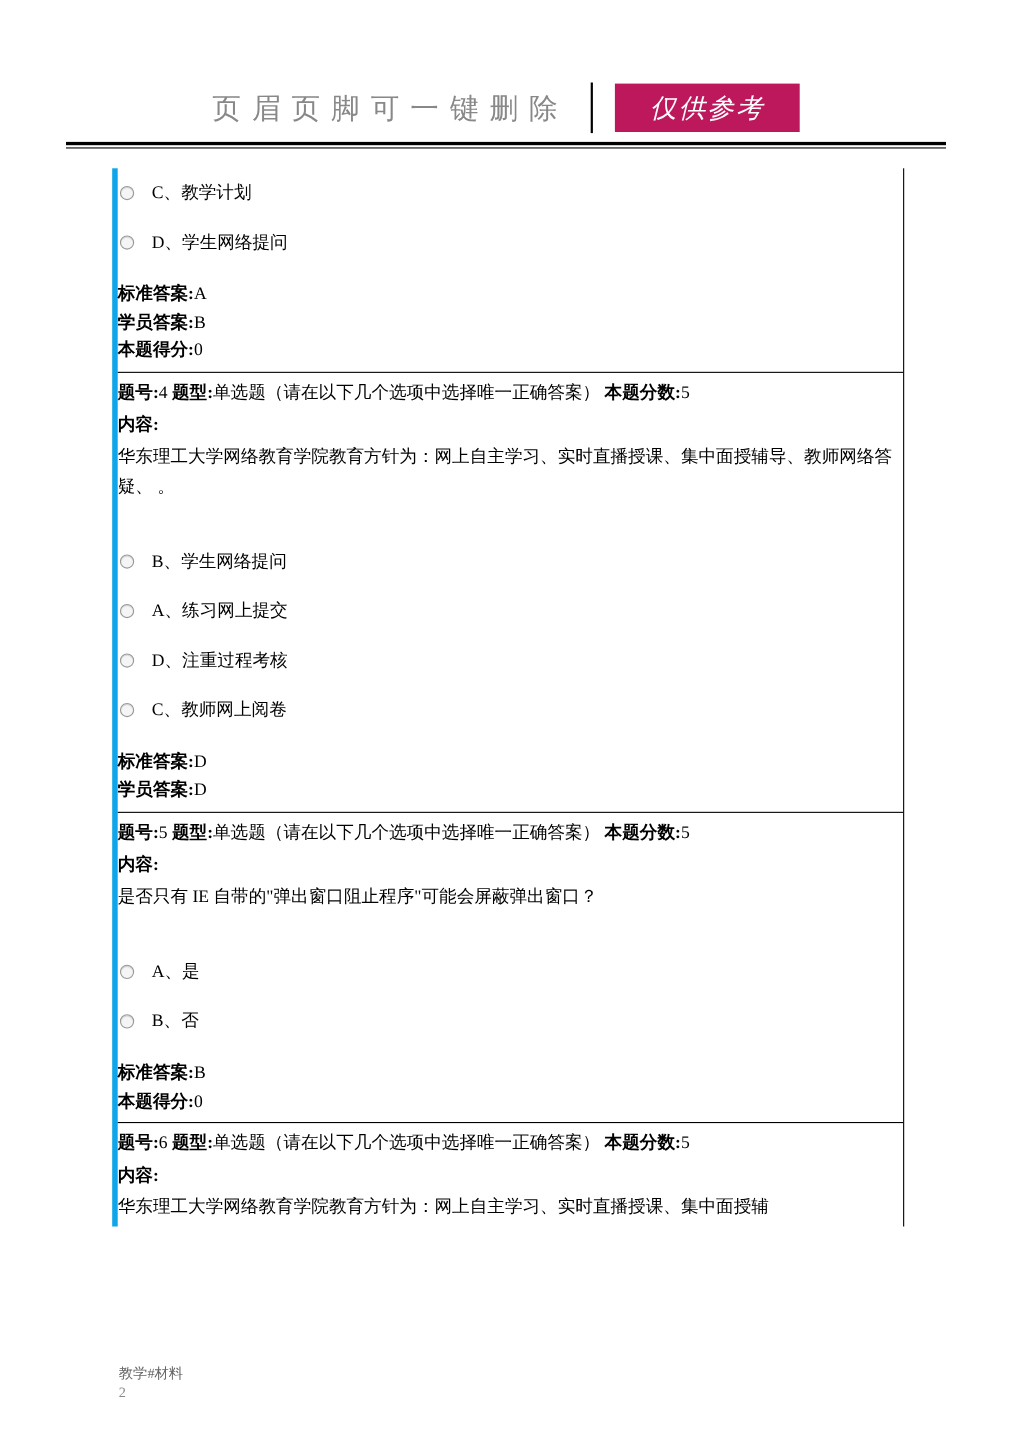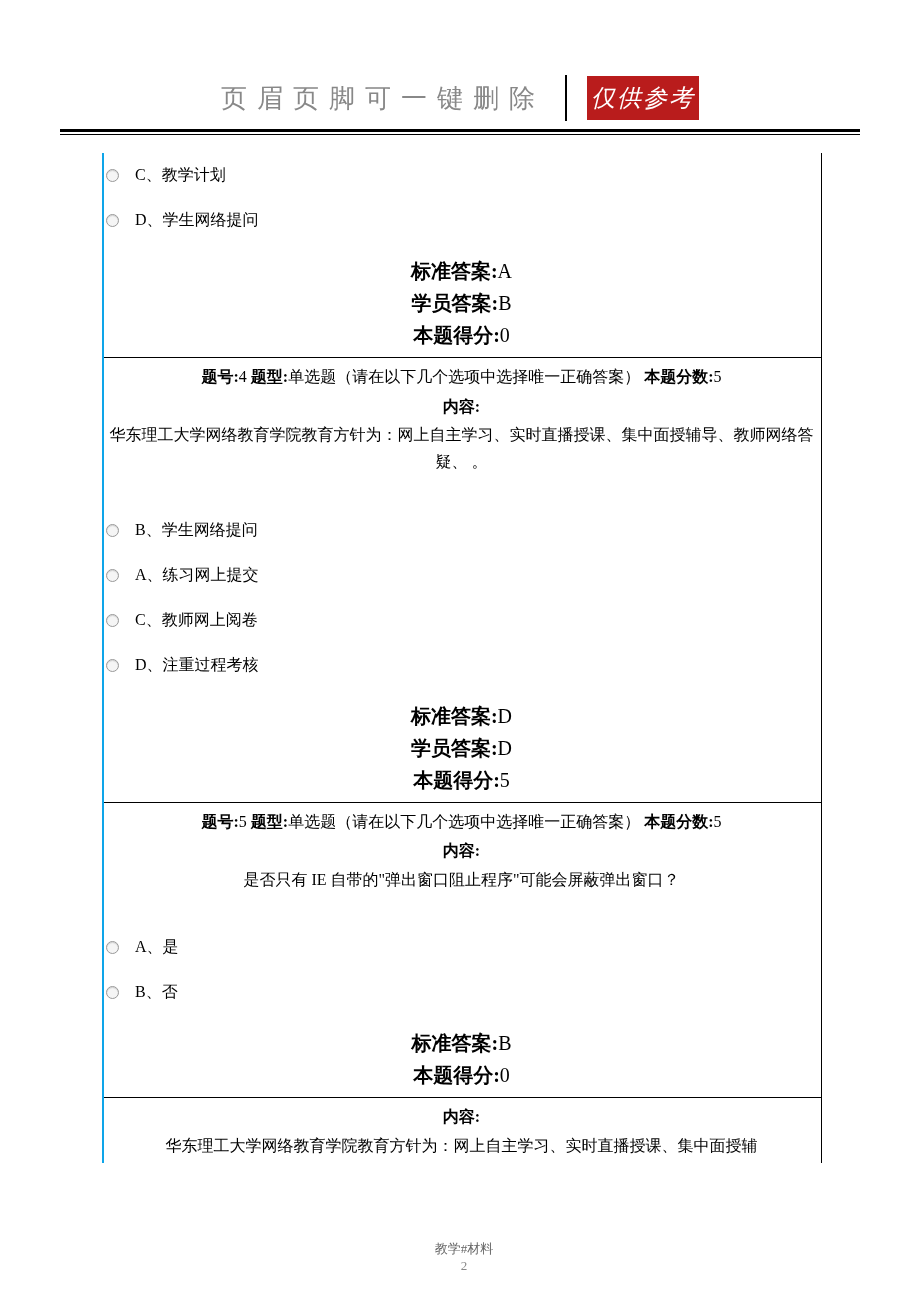--- a/index.html
+++ b/index.html
@@ -12,21 +12,20 @@
       background: #fff;
       width: 920px;
       margin: 0 auto;
       font-size: 16px;
       color: #000;
     }
     .page {
       padding: 75px 60px 40px 60px;
       position: relative;
       min-height: 1302px;
-      text-align: center;
     }
     .header-row {
       display: flex;
       align-items: center;
       justify-content: center;
       gap: 20px;
       margin-bottom: 8px;
     }
     .header-title {
       font-size: 26px;
@@ -34,40 +33,40 @@
       color: #888;
       font-family: "SimHei", "黑体", sans-serif;
       font-weight: 400;
     }
     .header-divider {
       width: 2px;
       height: 46px;
       background: #000;
     }
     .header-badge {
-      background: #b91c1c;
+      background: #be185d;
       color: #fff;
-      padding: 6px 4px;
+      padding: 6px 32px;
       font-size: 24px;
       font-family: "KaiTi", "楷体", serif;
       font-style: italic;
       letter-spacing: 2px;
     }
     .hr-top {
       height: 3px;
       background: #000;
       margin-bottom: 0;
     }
     .hr-thin {
       height: 1px;
       background: #000;
       margin-top: 2px;
     }
     .content-wrapper {
-      border-left: 2px solid #0ea5e9;
+      border-left: 5px solid #0ea5e9;
       border-right: 1px solid #000;
       margin-left: 42px;
       margin-right: 38px;
       margin-top: 18px;
     }
     .option-row {
       display: flex;
       align-items: center;
       padding: 12px 4px 12px 2px;
     }
@@ -82,21 +81,21 @@
       box-shadow: inset 0 1px 1px rgba(0,0,0,0.15);
     }
     .option-text {
       font-size: 16px;
     }
     .answer-block {
       padding: 12px 2px 4px 0;
       line-height: 1.6;
     }
     .answer-line {
-      font-size: 20px;
+      font-size: 16px;
     }
     .bold {
       font-weight: bold;
     }
     .q-divider {
       height: 1px;
       background: #000;
       margin: 2px 0;
     }
     .q-header {
@@ -178,32 +177,31 @@
         <div class="option-row">
           <span class="radio"></span>
           <span class="option-text">B、学生网络提问</span>
         </div>
         <div class="option-row">
           <span class="radio"></span>
           <span class="option-text">A、练习网上提交</span>
         </div>
         <div class="option-row">
           <span class="radio"></span>
+          <span class="option-text">D、注重过程考核</span>
+        </div>
+        <div class="option-row">
+          <span class="radio"></span>
           <span class="option-text">C、教师网上阅卷</span>
-        </div>
-        <div class="option-row">
-          <span class="radio"></span>
-          <span class="option-text">D、注重过程考核</span>
         </div>
       </div>
 
       <div class="answer-block">
         <div class="answer-line"><span class="bold">标准答案:</span><span>D</span></div>
         <div class="answer-line"><span class="bold">学员答案:</span><span>D</span></div>
-        <div class="answer-line"><span class="bold">本题得分:</span><span>5</span></div>
       </div>
     </div>
 
     <div class="q-divider"></div>
 
     <div>
       <div class="q-header">
         <span class="bold">题号:</span><span>5</span>
         <span> </span>
         <span class="bold">题型:</span><span>单选题（请在以下几个选项中选择唯一正确答案）</span>
@@ -228,20 +226,27 @@
 
       <div class="answer-block">
         <div class="answer-line"><span class="bold">标准答案:</span><span>B</span></div>
         <div class="answer-line"><span class="bold">本题得分:</span><span>0</span></div>
       </div>
     </div>
 
     <div class="q-divider"></div>
 
     <div>
+      <div class="q-header">
+        <span class="bold">题号:</span><span>6</span>
+        <span> </span>
+        <span class="bold">题型:</span><span>单选题（请在以下几个选项中选择唯一正确答案）</span>
+        <span> </span>
+        <span class="bold">本题分数:</span><span>5</span>
+      </div>
       <div class="q-header">
         <span class="bold">内容:</span>
       </div>
       <div class="q-body">华东理工大学网络教育学院教育方针为：网上自主学习、实时直播授课、集中面授辅</div>
     </div>
 
   </div>
 
   <div class="footer">
     <span class="footer-left">教学#材料</span>

